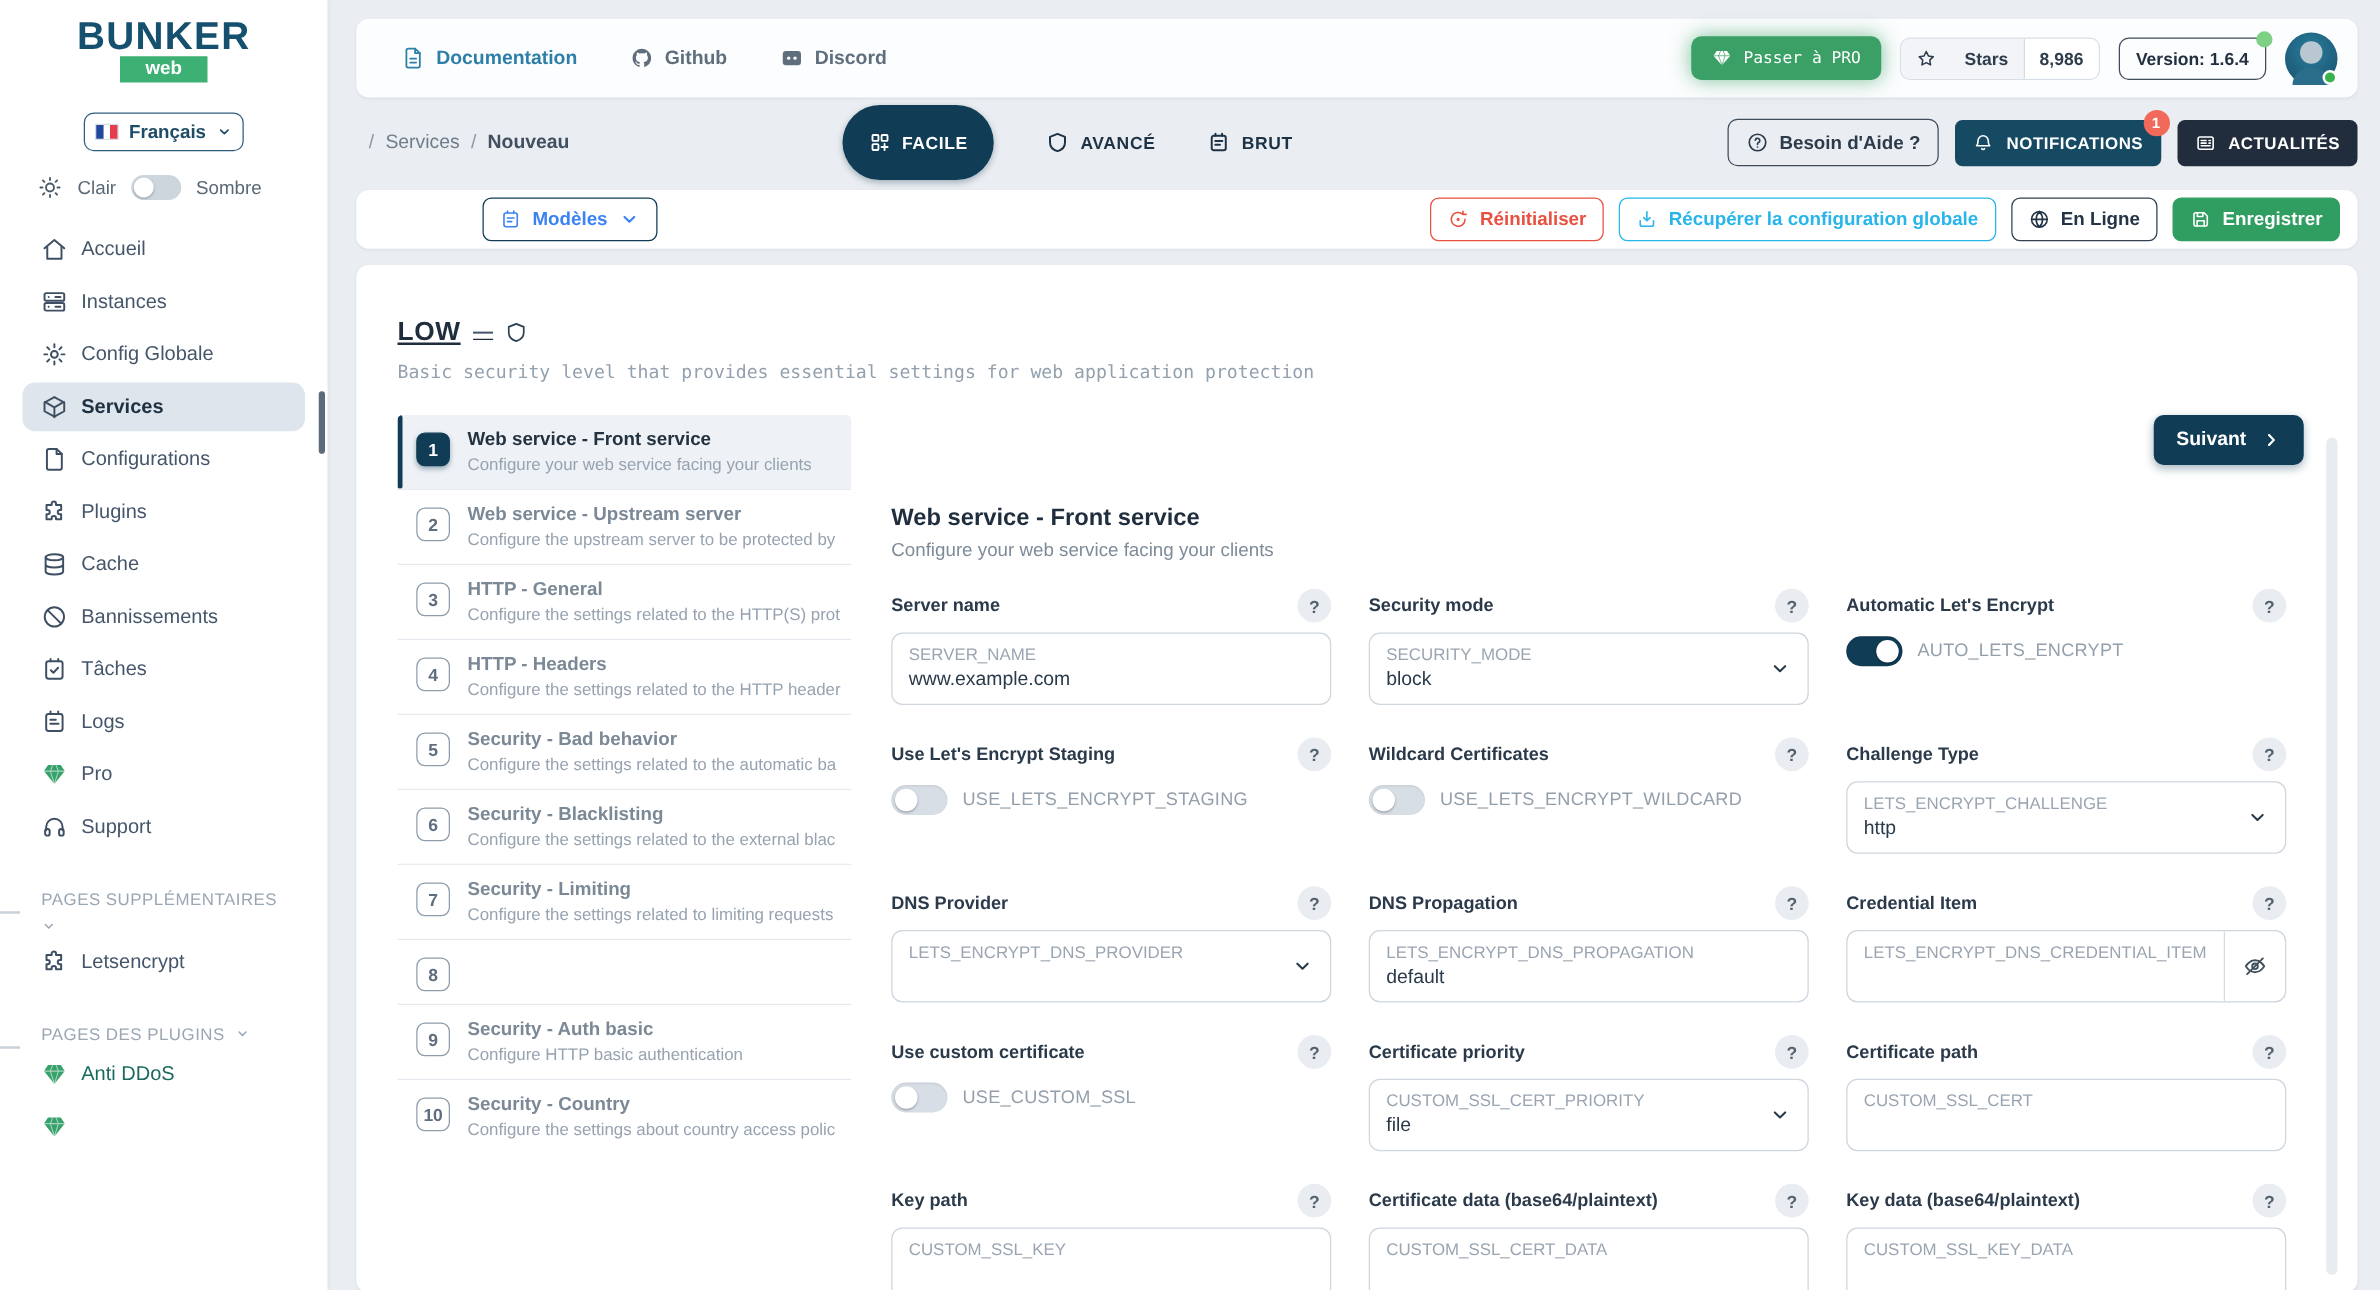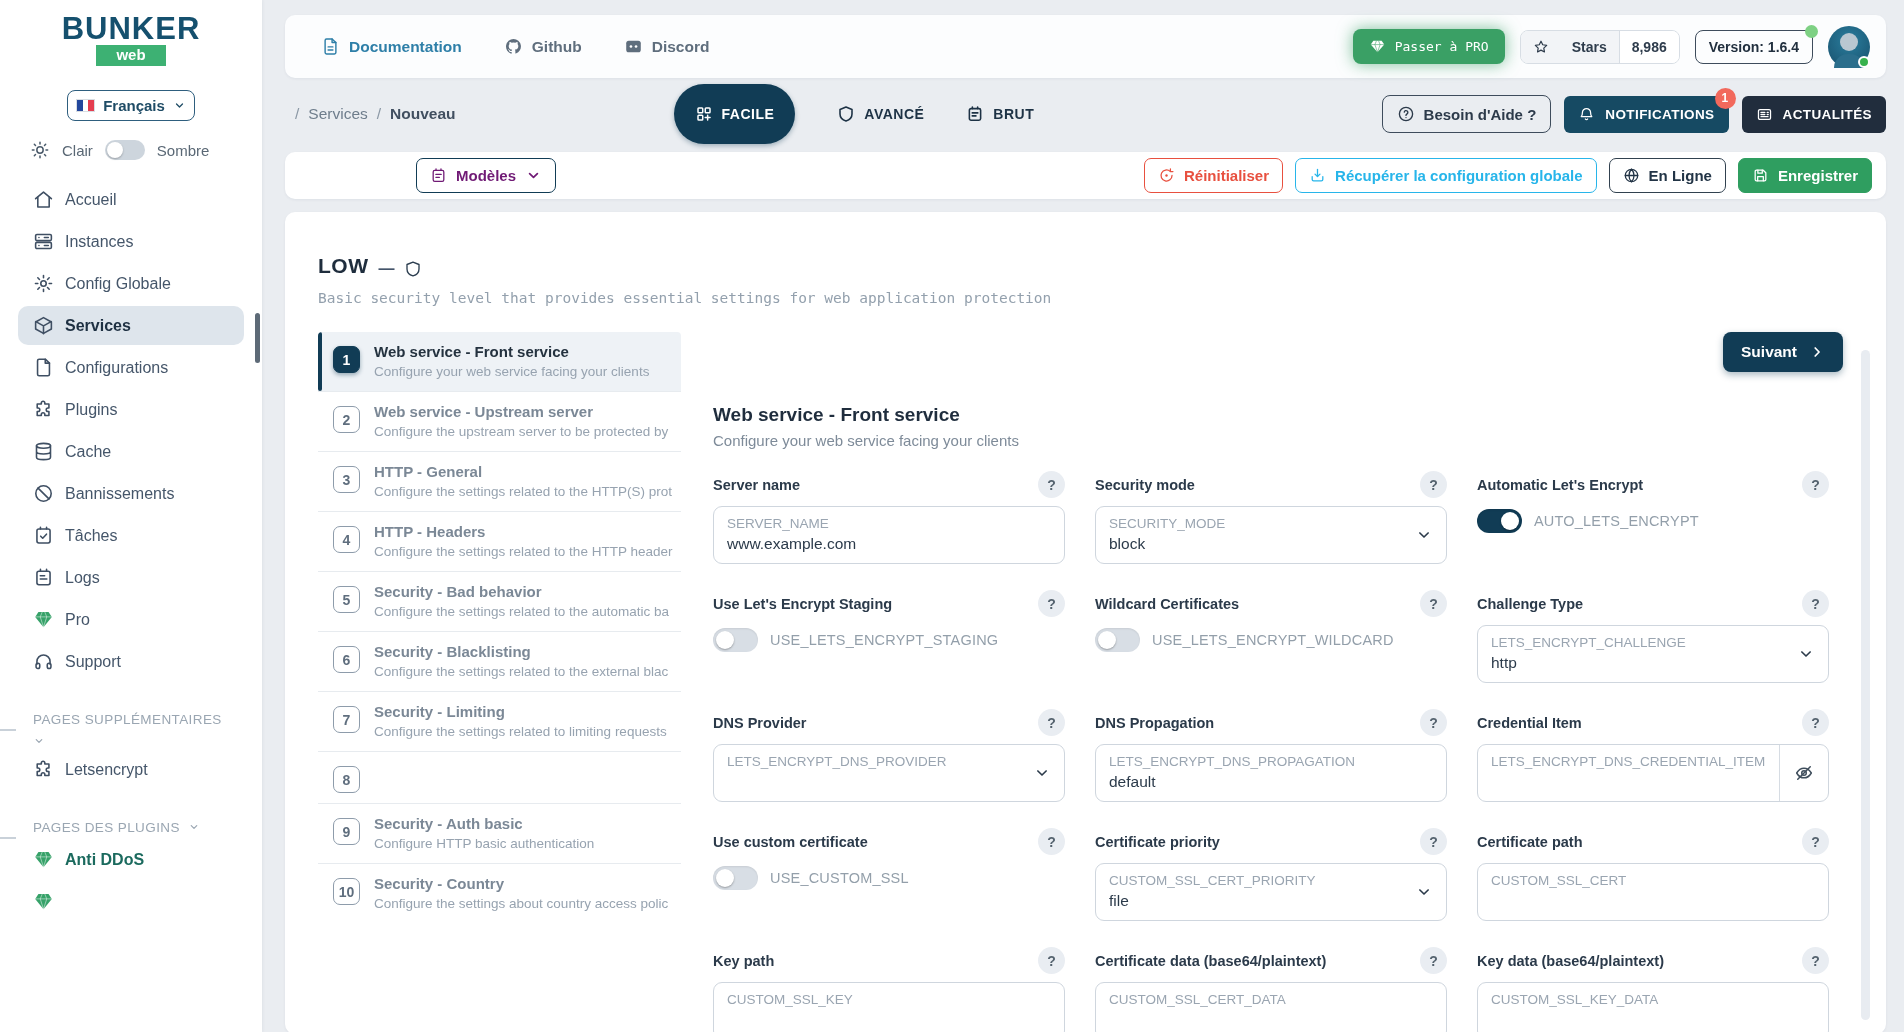--- a/index.html
+++ b/index.html
@@ -15,21 +15,21 @@
   .flag { display:flex; width:19px; height:13px; border:1px solid #d8dde2; }
   .flag i { flex:1; } .flag i:nth-child(1){background:#23479c;} .flag i:nth-child(2){background:#fff;} .flag i:nth-child(3){background:#e43d4f;}
   .theme-row { margin:13px 0 0 30px; height:32px; display:flex; align-items:center; gap:12px; color:#5a6875; font-size:15px; }
   .theme-row svg { width:20px; height:20px; color:#4a5a6a; }
   .switch { width:40px; height:20px; border-radius:999px; background:#cdd5dd; position:relative; cursor:pointer; }
   .switch::after { content:''; position:absolute; top:2px; left:2px; width:16px; height:16px; border-radius:50%; background:#fff; box-shadow:0 1px 2px rgba(0,0,0,.25); }
   .nav { margin-top:14px; }
   .nav-item { display:flex; align-items:center; gap:11px; margin:3px 18px; padding:9px 0 9px 15px; border-radius:10px; color:#45566a; font-size:16px; font-weight:500; cursor:pointer; white-space:nowrap; }
   .nav-item svg { width:21px; height:21px; color:#3f4f63; flex-shrink:0; }
   .nav-item.active { background:#dee5ec; color:#1e3042; font-weight:600; }
-  .nav-item.teal { color:#1b6a5e; font-weight:700; }
+  .nav-item.teal { color:#1b6a5e; font-weight:400; }
   .side-section { position:relative; margin-top:30px; padding-left:33px; color:#9aa6b2; font-size:13.5px; letter-spacing:.4px; line-height:18px; white-space:nowrap; }
   .side-section::before { content:''; position:absolute; left:0; top:18px; width:16px; height:1.5px; background:#c9d1d9; }
   .side-section .chev { display:block; margin-top:6px; width:12px; height:12px; color:#9aa6b2; }
   .side-section .chev-inline { display:inline-block; vertical-align:-1px; margin-left:8px; width:12px; height:12px; }
   .side-scroll-thumb { position:absolute; right:2px; top:313px; width:5px; height:50px; border-radius:3px; background:#44526176; background:#41505f; opacity:.85; }
 
   
   .main { flex:1; padding:15px 18px 0 23px; min-width:0; }
   .card { background:#fff; border-radius:10px; box-shadow:0 1px 3px rgba(20,35,60,.06); }
 
@@ -68,30 +68,30 @@
   .dark-btn { position:relative; display:flex; align-items:center; gap:10px; border-radius:6px; padding:10px 14px; font-size:13.5px; font-weight:700; letter-spacing:.4px; color:#fff; cursor:pointer; }
   .dark-btn svg { width:17px; height:17px; }
   .dark-btn.notif { background:#164a63; }
   .dark-btn.news { background:#212d3d; }
   .badge { position:absolute; top:-8px; right:-7px; width:21px; height:21px; border-radius:50%; background:#f2695c; color:#fff; font-size:12px; font-weight:700; display:flex; align-items:center; justify-content:center; }
 
   
   .toolbar { margin-top:15px; height:47px; display:flex; align-items:center; padding:0 14px; }
   .tool-btn { display:flex; align-items:center; gap:9px; border-radius:7px; padding:8px 13px; font-size:15px; font-weight:600; cursor:pointer; background:#fff; }
   .tool-btn svg { width:17px; height:17px; }
-  .tool-btn.models { margin-left:117px; border:1.5px solid #113c55; color:#701a75; }
+  .tool-btn.models { margin-left:87px; border:1.5px solid #113c55; color:#3b82f6; }
   .toolbar-right { margin-left:auto; display:flex; align-items:center; gap:12px; }
   .tool-btn.reset { border:1.5px solid #e8503f; color:#e8503f; }
   .tool-btn.fetch { border:1.5px solid #27b5ea; color:#27b5ea; }
   .tool-btn.online { border:1.5px solid #31414f; color:#223446; }
   .tool-btn.save { background:#2f9e60; color:#fff; border:1.5px solid #2f9e60; }
 
   
   .wizard { position:relative; margin-top:13px; height:822px; padding:42px 0 0 33px; overflow:hidden; }
-  .level-head { display:flex; align-items:flex-end; gap:10px; color:#1f2d3d; }
+  .level-head { display:flex; align-items:center; gap:10px; color:#1f2d3d;text-decoration:underline; }
   .level-title { font-size:21px; font-weight:800; letter-spacing:.5px; }
   .level-dash { color:#44546a; font-weight:600; }
   .level-head svg { width:18px; height:18px; color:#2c3e50; }
   .level-desc { margin-top:12px; font-family:"DejaVu Sans Mono", monospace; font-size:14.5px; color:#93a0ad; }
   .wizard-body { display:flex; margin-top:26px; }
 
   
   .steps { width:363px; flex-shrink:0; }
   .step { position:relative; display:flex; align-items:flex-start; gap:14px; padding:10px 10px 10px 15px; border-top:1px solid #e7ebef; overflow:hidden; cursor:pointer; }
   .step:first-child { border-top:none; background:#eef2f6; border-radius:4px 4px 0 0; }

